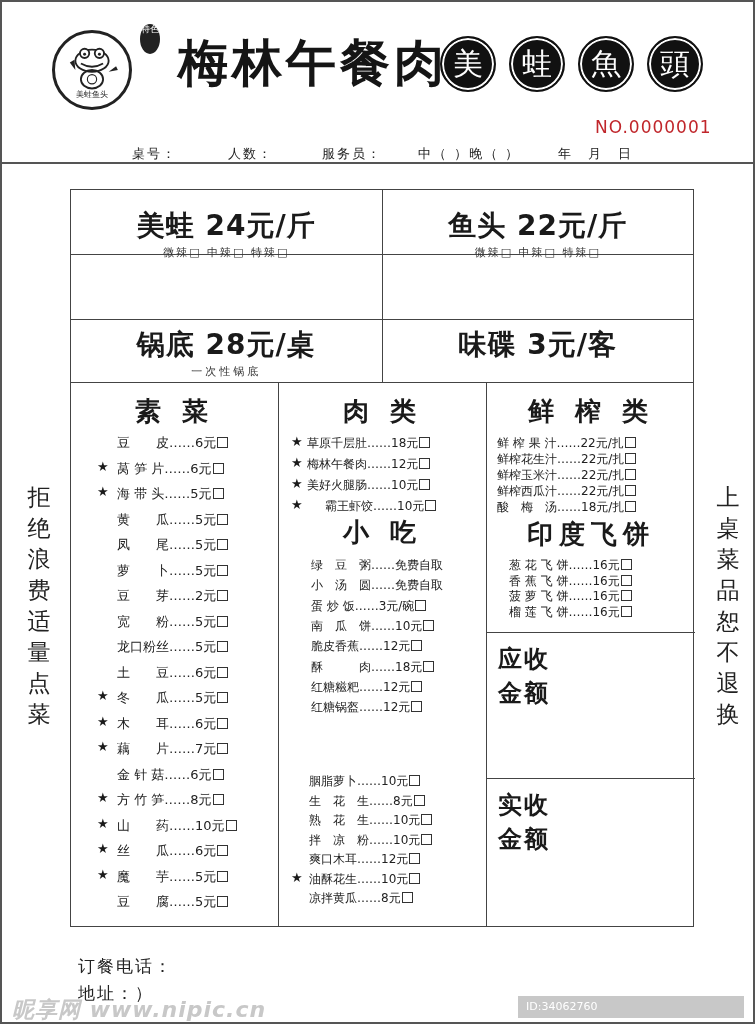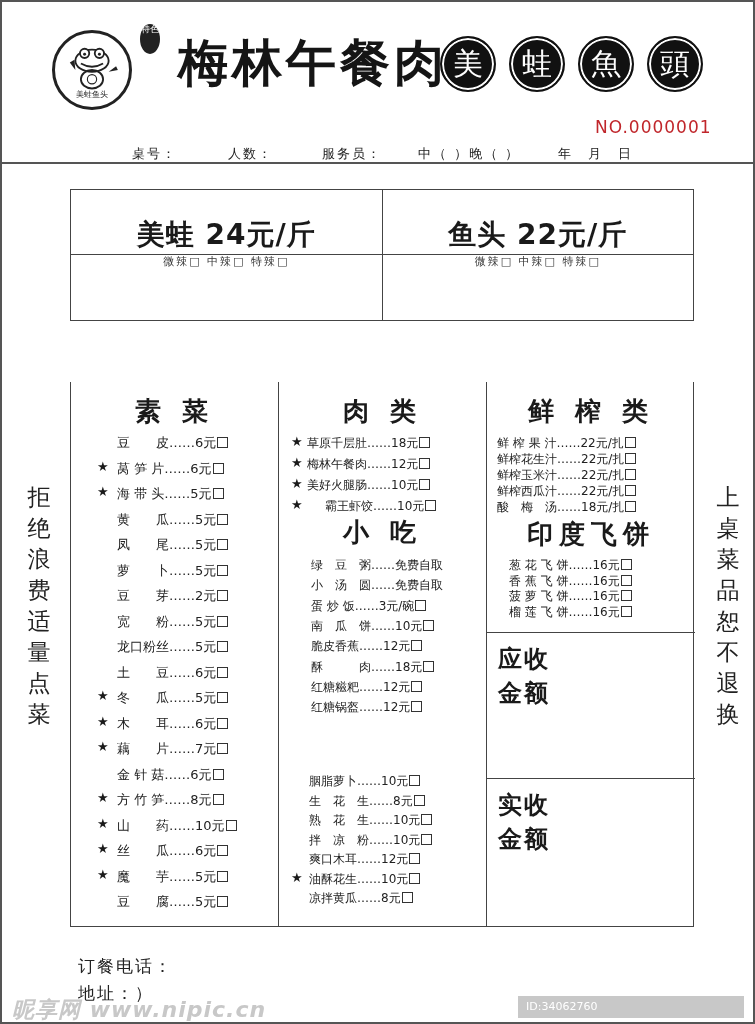--- a/index.html
+++ b/index.html
@@ -19,21 +19,21 @@
   .meta-row span { position: absolute; letter-spacing: 2px; }
   .header-rule { position: absolute; left: 0; top: 160px; width: 755px; height: 3px; border-top: 2px solid #555; }
 
   
   .grid { position: absolute; left: 68px; top: 187px; width: 624px; border: 1.5px solid #444; }
   .grid-row { display: flex; border-bottom: 1.5px solid #444; }
   .grid-row:last-child { border-bottom: none; }
   .grid-cell { flex: 1; text-align: center; position: relative; }
   .grid-cell + .grid-cell { border-left: 1.5px solid #444; }
   .r1 { height: 65px; } .r2 { height: 65px; } .r3 { height: 62px; }
-  .big-price { font-size: 28px; font-weight: bold; margin-top: 26px; letter-spacing: 1px; }
+  .big-price { font-size: 28px; font-weight: bold; margin-top: 17px; letter-spacing: 1px; }
   .spice { font-size: 11px; letter-spacing: 2px; color: #333; margin-top: 0px; }
   .big-price-sub { font-size: 11px; letter-spacing: 3px; color: #333; }
 
   
   .menu { position: absolute; left: 68px; top: 380px; width: 624px; height: 545px; border: 1.5px solid #444; border-top: none; }
   .col { position: absolute; top: 0; height: 100%; }
   .col1 { left: 0; width: 208px; border-right: 1.5px solid #444; }
   .col2 { left: 208px; width: 208px; border-right: 1.5px solid #444; }
   .col3 { left: 416px; width: 208px; }
   .sec-title { font-size: 26px; font-weight: bold; text-align: center; letter-spacing: 6px; }
@@ -97,20 +97,29 @@
         <div class="spice">微辣□ 中辣□ 特辣□</div>
       </div>
       <div class="grid-cell">
         <div class="big-price">鱼头 22元/斤</div>
         <div class="spice">微辣□ 中辣□ 特辣□</div>
       </div>
     </div>
     <div class="grid-row r2">
       <div class="grid-cell"></div>
       <div class="grid-cell"></div>
+    </div>
+    <div class="grid-row r3">
+      <div class="grid-cell">
+        <div class="big-price" style="margin-top:6px">锅底 28元/桌</div>
+        <div class="big-price-sub">一次性锅底</div>
+      </div>
+      <div class="grid-cell">
+        <div class="big-price" style="margin-top:6px">味碟 3元/客</div>
+      </div>
     </div>
   </div>
 
   <div class="menu">
 
     <div class="col col1 veg" id="col-veg">
       <div class="sec-title" style="margin-top:12px">素 菜</div>
     <div class="item" style="left: 46px; top: 52px;"><span>豆　　皮</span><span>……</span><span>6元</span><span class="chk"></span></div>
         <span class="star" style="left: 26px; top: 76.5px;">★</span>
         <div class="item" style="left: 46px; top: 77.5px;"><span>莴 笋 片</span><span>……</span><span>6元</span><span class="chk"></span></div>

